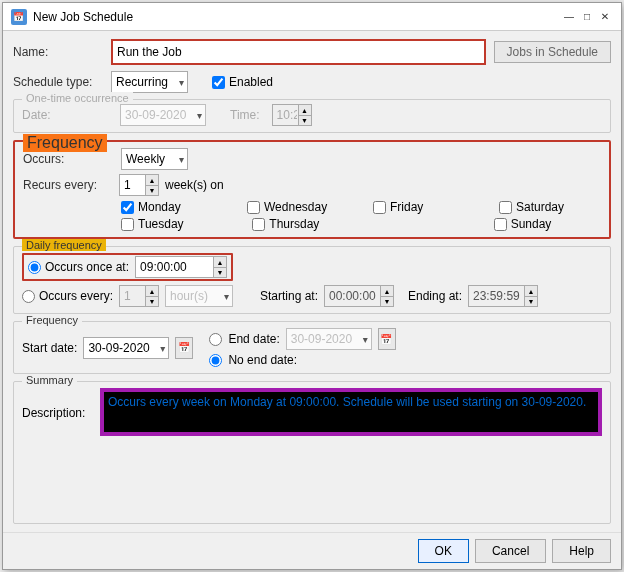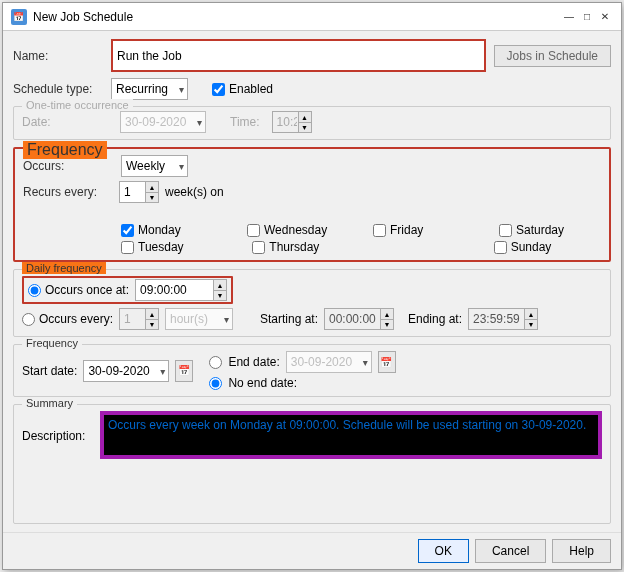--- a/index.html
+++ b/index.html
@@ -6,42 +6,42 @@
     body { background: #f0f0f0; display: flex; justify-content: center; align-items: center; width: 624px; height: 572px; overflow: hidden; }
     .window { width: 620px; height: 568px; background: #f0f0f0; border: 1px solid #999; box-shadow: 2px 2px 8px rgba(0,0,0,0.3); display: flex; flex-direction: column; }
     .titlebar { background: #fff; height: 28px; display: flex; align-items: center; padding: 0 8px; border-bottom: 1px solid #ccc; gap: 6px; }
     .titlebar-icon { width: 16px; height: 16px; background: #4a90d9; border-radius: 2px; display: flex; align-items: center; justify-content: center; color: white; font-size: 9px; flex-shrink: 0; }
     .titlebar-title { flex: 1; font-size: 12px; font-weight: normal; }
     .titlebar-controls { display: flex; gap: 2px; }
     .titlebar-btn { width: 16px; height: 16px; display: flex; align-items: center; justify-content: center; cursor: pointer; font-size: 10px; color: #333; border: none; background: transparent; }
     .content { flex: 1; padding: 8px 10px; overflow: hidden; display: flex; flex-direction: column; gap: 4px; }
     .form-row { display: flex; align-items: center; gap: 8px; margin-bottom: 2px; }
     .form-label { width: 90px; text-align: left; flex-shrink: 0; color: #333; }
-    .form-input { height: 33px; border: 1px solid #aaa; padding: 0 4px; background: white; font-size: 12px; }
+    .form-input { height: 26px; border: 1px solid #aaa; padding: 0 4px; background: white; font-size: 12px; }
     .form-input-name { flex: 1; border: 2px solid #c0392b; }
     .jobs-btn { margin-left: auto; height: 22px; padding: 0 12px; border: 1px solid #aaa; background: #e8e8e8; cursor: pointer; font-size: 12px; color: #666; }
     .section-group { border: 1px solid #ccc; border-radius: 2px; padding: 6px 8px 6px 8px; position: relative; margin-bottom: 3px; }
     .section-label { position: absolute; top: -8px; left: 8px; background: #f0f0f0; padding: 0 4px; font-size: 11px; color: #666; }
     .disabled-label { color: #aaa; }
     .select-wrapper { position: relative; display: inline-block; }
     .select-wrapper select { height: 22px; border: 1px solid #aaa; background: white; padding: 0 4px 0 4px; font-size: 12px; appearance: none; -webkit-appearance: none; cursor: pointer; padding-right: 18px; }
     .select-wrapper::after { content: '▾'; position: absolute; right: 4px; top: 50%; transform: translateY(-50%); pointer-events: none; font-size: 10px; color: #555; }
     .checkbox-row { display: flex; gap: 24px; align-items: center; }
     .checkbox-item { display: flex; align-items: center; gap: 4px; width: 110px; }
     .checkbox-item input[type="checkbox"] { margin: 0; }
     .frequency-section { border: 2px solid #c0392b; border-radius: 2px; padding: 6px 8px; position: relative; margin-bottom: 3px; }
     .frequency-label-outer { position: absolute; top: -8px; left: 8px; background: #f97316; padding: 0 4px; font-size: 16px; color: #333; }
     .recurs-row { display: flex; align-items: center; gap: 6px; }
     .spinner-wrap { position: relative; display: inline-flex; align-items: center; }
     .spinner-wrap input { width: 40px; height: 22px; border: 1px solid #aaa; padding: 0 2px 0 4px; text-align: left; font-size: 12px; padding-right: 14px; }
     .spinner-btns { position: absolute; right: 0; top: 0; display: flex; flex-direction: column; height: 22px; }
     .spinner-btn { width: 14px; height: 11px; background: #e8e8e8; border: 1px solid #aaa; cursor: pointer; display: flex; align-items: center; justify-content: center; font-size: 7px; line-height: 1; }
     .spinner-btn:first-child { border-bottom: none; }
     .daily-section { border: 1px solid #ccc; border-radius: 2px; padding: 6px 8px; position: relative; margin-bottom: 3px; }
-    .daily-label-outer { position: absolute; top: -8px; left: 8px; background: #f97316; padding: 0 4px; font-size: 11px; color: #333; }
+    .daily-label-outer { position: absolute; top: -8px; left: 8px; background: #eab308; padding: 0 4px; font-size: 11px; color: #333; }
     .occurs-once-wrap { border: 2px solid #c0392b; border-radius: 1px; padding: 1px 4px; display: inline-flex; align-items: center; gap: 6px; }
     .duration-section { border: 1px solid #ccc; border-radius: 2px; padding: 6px 8px; position: relative; margin-bottom: 3px; }
     .duration-label-outer { position: absolute; top: -8px; left: 8px; background: #f0f0f0; padding: 0 4px; font-size: 11px; color: #333; }
     .summary-section { border: 1px solid #ccc; border-radius: 2px; padding: 6px 8px; position: relative; flex: 1; }
     .summary-label-outer { position: absolute; top: -8px; left: 8px; background: #f0f0f0; padding: 0 4px; font-size: 11px; color: #333; }
     .summary-desc-row { display: flex; gap: 8px; align-items: center; }
     .summary-desc-label { width: 70px; flex-shrink: 0; margin-top: 2px; }
     .summary-textarea { flex: 1; height: 48px; border: 4px solid #a21caf; padding: 3px 4px; resize: none; font-size: 12px; background: #000000; color: #0066cc; }
     .bottom-bar { display: flex; justify-content: flex-end; padding: 6px 10px; gap: 6px; border-top: 1px solid #ddd; }
     .action-btn { height: 24px; padding: 0 16px; border: 1px solid #aaa; background: #e8e8e8; cursor: pointer; font-size: 12px; }
@@ -125,21 +125,21 @@
         <span class="form-label">Recurs every:</span>
         <div class="spinner-wrap">
           <input type="text" value="1" style="">
           <div class="spinner-btns">
             <button class="spinner-btn">▲</button>
             <button class="spinner-btn">▼</button>
           </div>
         </div>
         <span>week(s) on</span>
       </div>
-      <div style="margin-top:20px;margin-left:98px;">
+      <div style="margin-top:4px;margin-left:98px;">
         <div class="checkbox-row" style="margin-bottom:3px;">
           <label class="checkbox-item">
             <input type="checkbox" checked="" style="">
             <span>Monday</span>
           </label>
           <label class="checkbox-item">
             <input type="checkbox" style="">
             <span>Wednesday</span>
           </label>
           <label class="checkbox-item">

